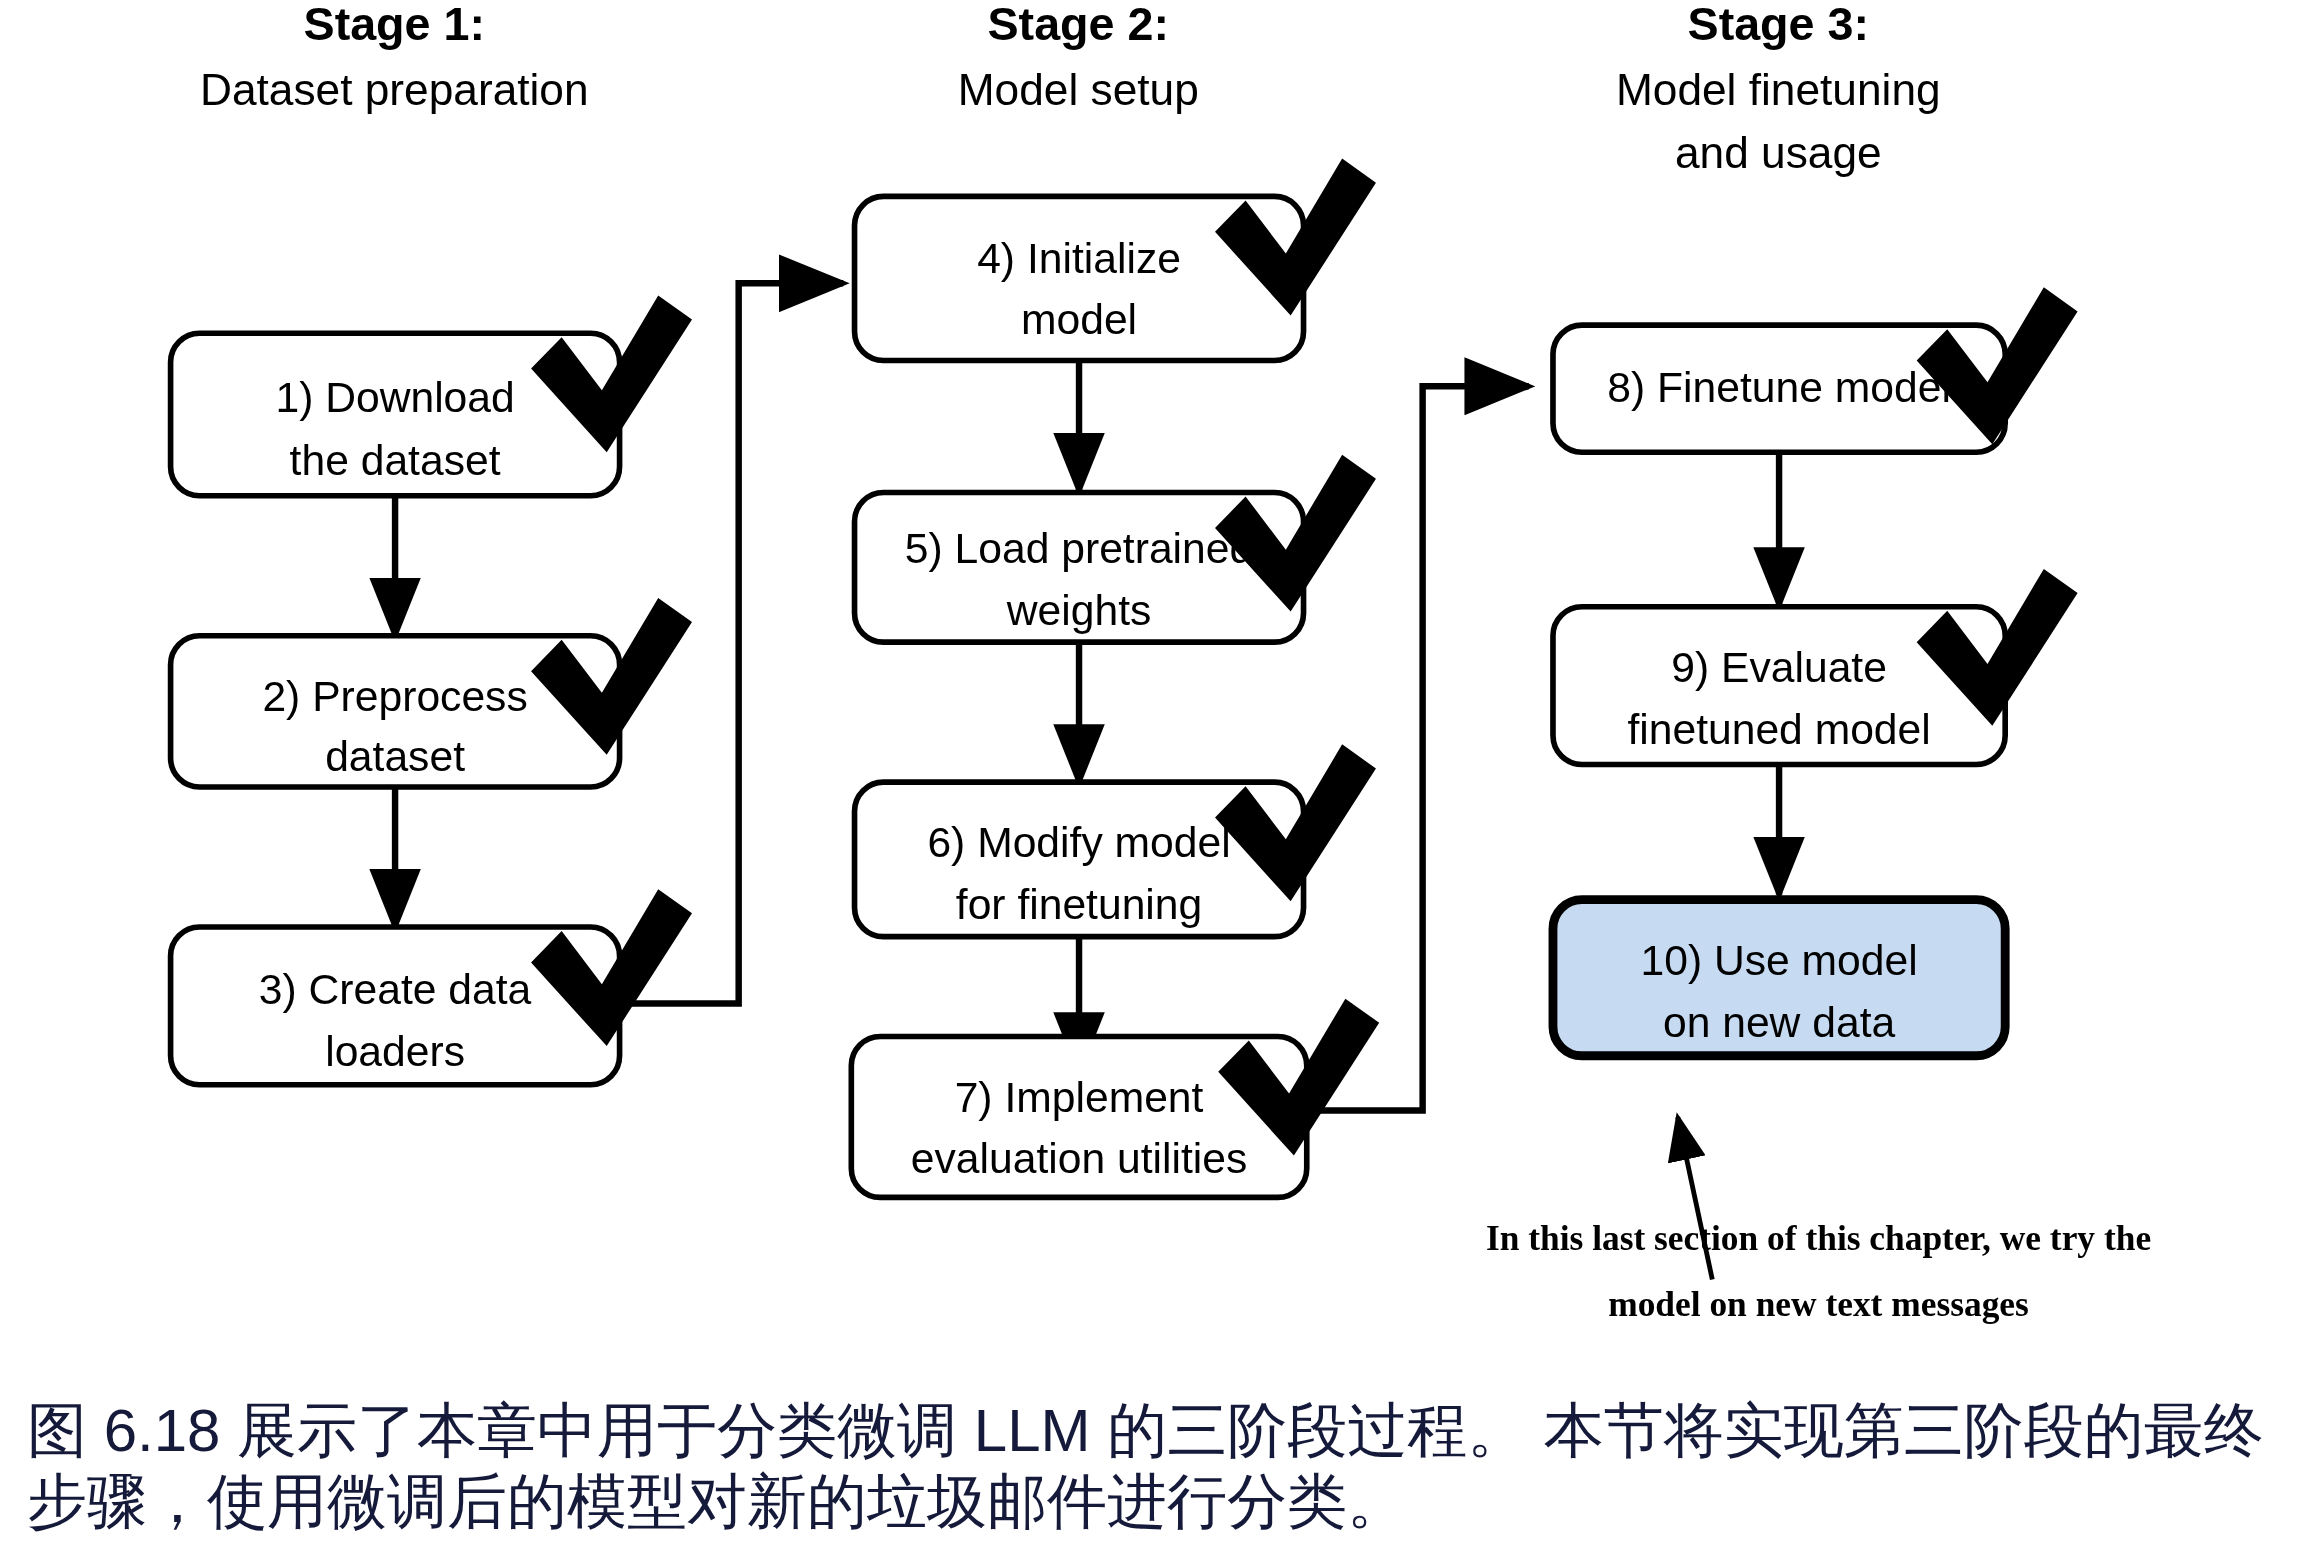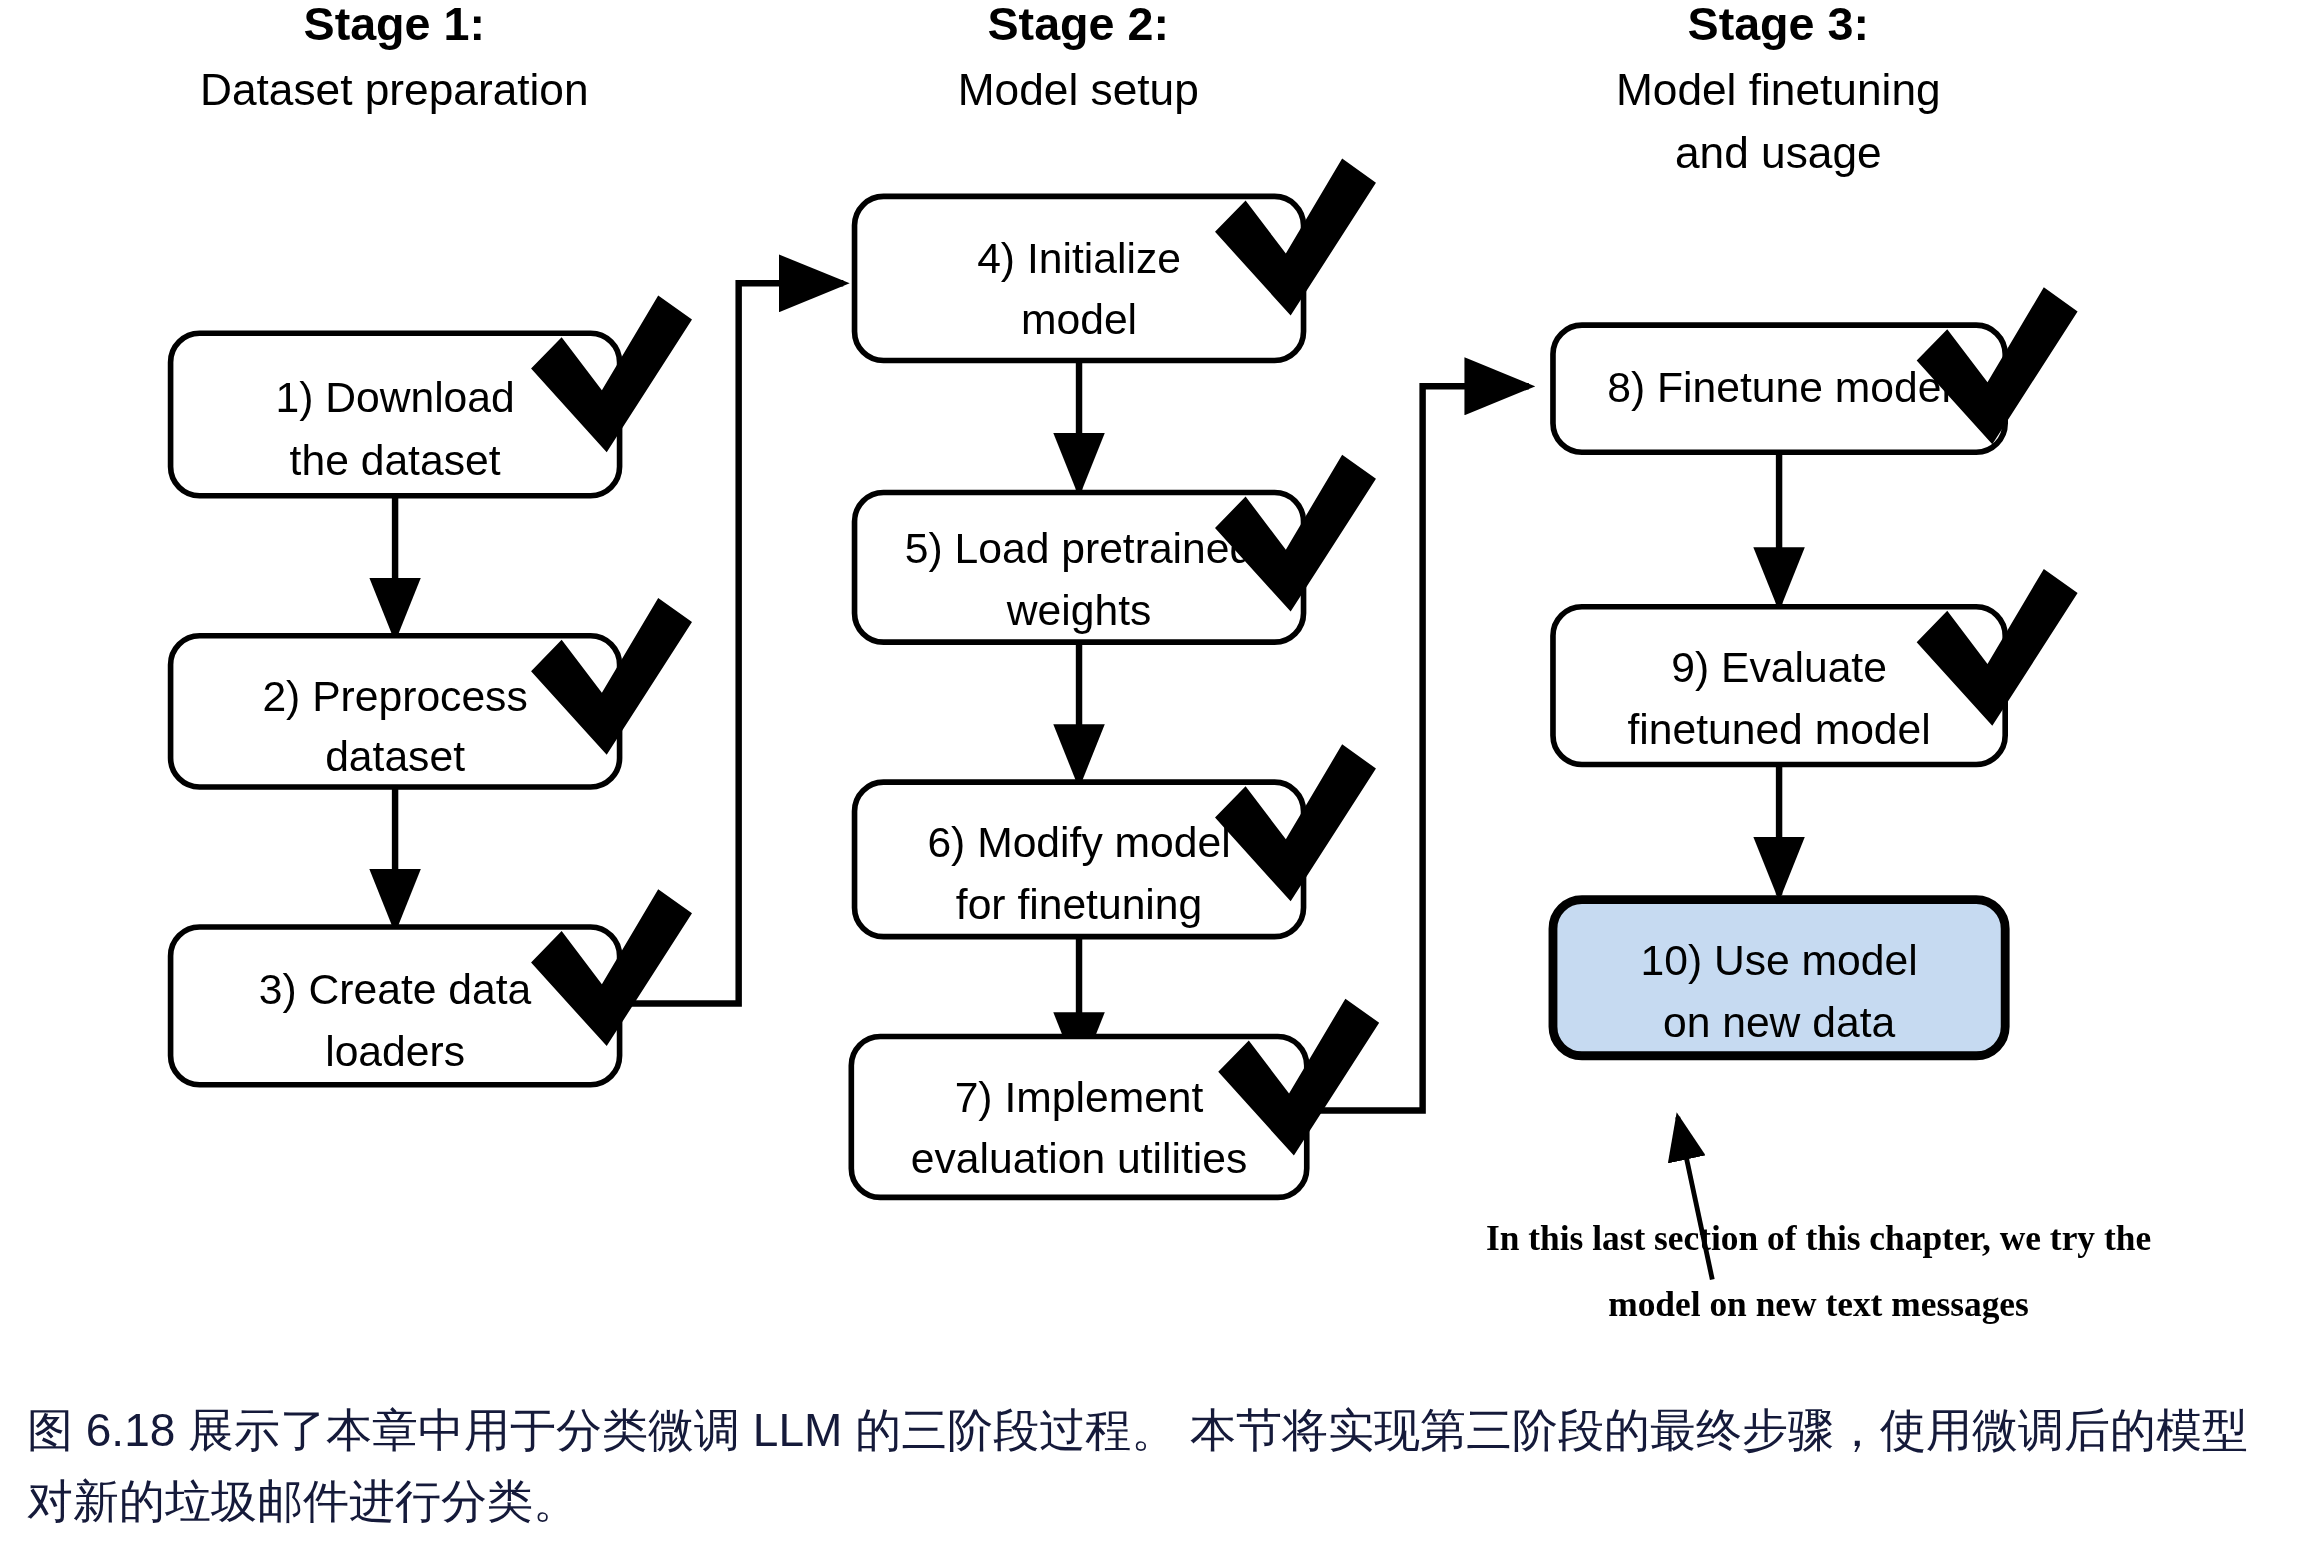--- a/index.html
+++ b/index.html
@@ -4,21 +4,21 @@
 <style>
   html,body{margin:0;padding:0;background:#ffffff;}
   body{width:2319px;height:1564px;font-family:"Liberation Sans",sans-serif;position:relative;overflow:hidden;}
   #figure{position:absolute;left:0;top:0;width:1884px;height:1360px;}
   #figure svg{display:block;width:2319px;height:1360px;}
   .stage-title{font-weight:bold;font-size:58px;}
   .stage-sub{font-weight:normal;font-size:55px;}
   .boxtext{font-size:53px;font-weight:normal;}
   .note{font-weight:bold;font-size:44px;font-family:"Liberation Serif",serif;}
   #caption{position:absolute;left:0;top:1360px;width:2319px;height:204px;
-           color:#151a3a;font-size:46px;line-height:71px;font-weight:500;
+           color:#151a3a;font-size:60px;line-height:71px;font-weight:500;
            padding:35px 27px 0 27px;box-sizing:border-box;
            font-family:"Liberation Sans",sans-serif;letter-spacing:0px;}
   .tickmark{fill:#000;}
 </style>
 </head>
 <body>
 
 <div id="figure">
 <svg viewBox="0 0 2882 1690" xmlns="http://www.w3.org/2000/svg">
   <defs>

